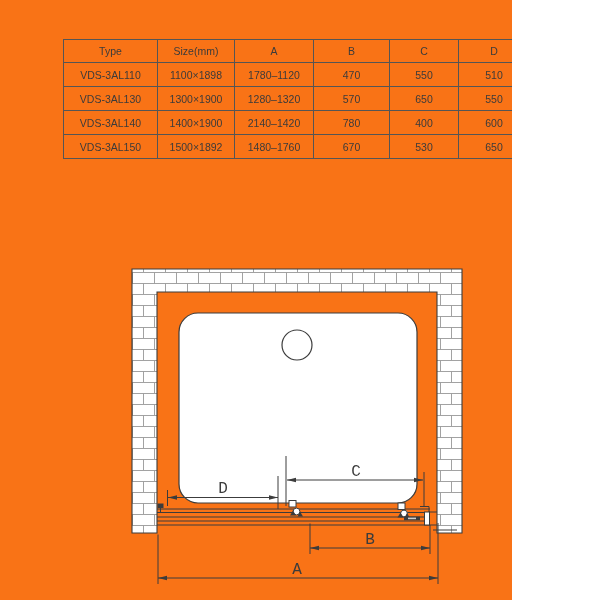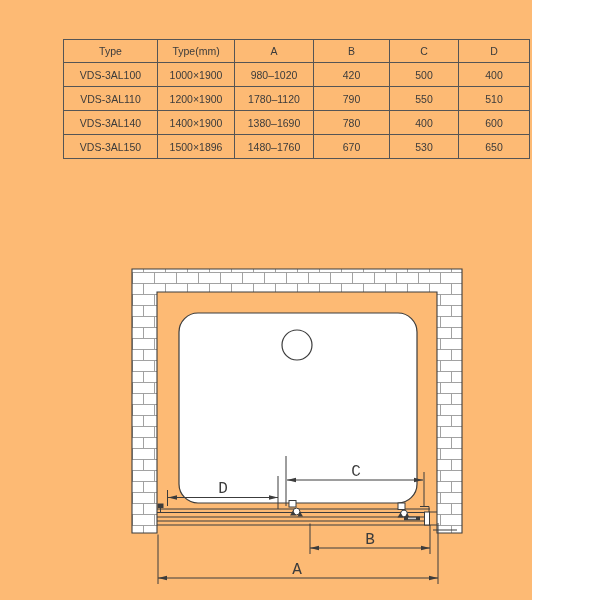--- a/index.html
+++ b/index.html
@@ -1,19 +1,18 @@
 <!DOCTYPE html>
 <html><head>
 <meta charset="utf-8">
 <style>
   html,body{margin:0;padding:0;background:#ffffff;}
   .screen{
-    position:relative;width:512px;height:600px;background:#fdba74;overflow:hidden;
+    position:relative;width:512px;height:600px;background:#f97316;overflow:hidden;
     font-family:"Liberation Sans",sans-serif;
-    padding-left:20px;
   }
   
   table.spec{
     position:absolute;left:63px;top:39px;width:466px;
     border-collapse:collapse;table-layout:fixed;
     font-family:"Liberation Sans",sans-serif;
     font-size:10.5px;color:#3b3b3b;
   }
   table.spec th,table.spec td{
     border:1px solid #555555;text-align:center;vertical-align:middle;
@@ -38,55 +37,55 @@
       <col style="width:94px">
         <col style="width:77px">
         <col style="width:79px">
       <col style="width:76px">
         <col style="width:69px">
         <col style="width:71px">
     </colgroup>
     <thead>
       <tr>
         <th>Type</th>
-        <th>Type(mm)</th>
+        <th>Size(mm)</th>
         <th>A</th>
         <th>B</th>
         <th>C</th>
         <th>D</th>
       </tr>
     </thead>
     <tbody>
       <tr>
-        <td>VDS-3AL100</td>
-        <td>1000×1900</td>
-        <td>980–1020</td>
-        <td>420</td>
-        <td>500</td>
-        <td>400</td>
-      </tr>
-      <tr>
         <td>VDS-3AL110</td>
-        <td>1200×1900</td>
+        <td>1100×1898</td>
         <td>1780–1120</td>
-        <td>790</td>
+        <td>470</td>
         <td>550</td>
         <td>510</td>
       </tr>
       <tr>
+        <td>VDS-3AL130</td>
+        <td>1300×1900</td>
+        <td>1280–1320</td>
+        <td>570</td>
+        <td>650</td>
+        <td>550</td>
+      </tr>
+      <tr>
         <td>VDS-3AL140</td>
         <td>1400×1900</td>
-        <td>1380–1690</td>
+        <td>2140–1420</td>
         <td>780</td>
         <td>400</td>
         <td>600</td>
       </tr>
       <tr>
         <td>VDS-3AL150</td>
-        <td>1500×1896</td>
+        <td>1500×1892</td>
         <td>1480–1760</td>
         <td>670</td>
         <td>530</td>
         <td>650</td>
       </tr>
     </tbody>
   </table>
 
   <svg class="drawing" width="600" height="350" viewBox="0 0 600 350">
     <defs>

